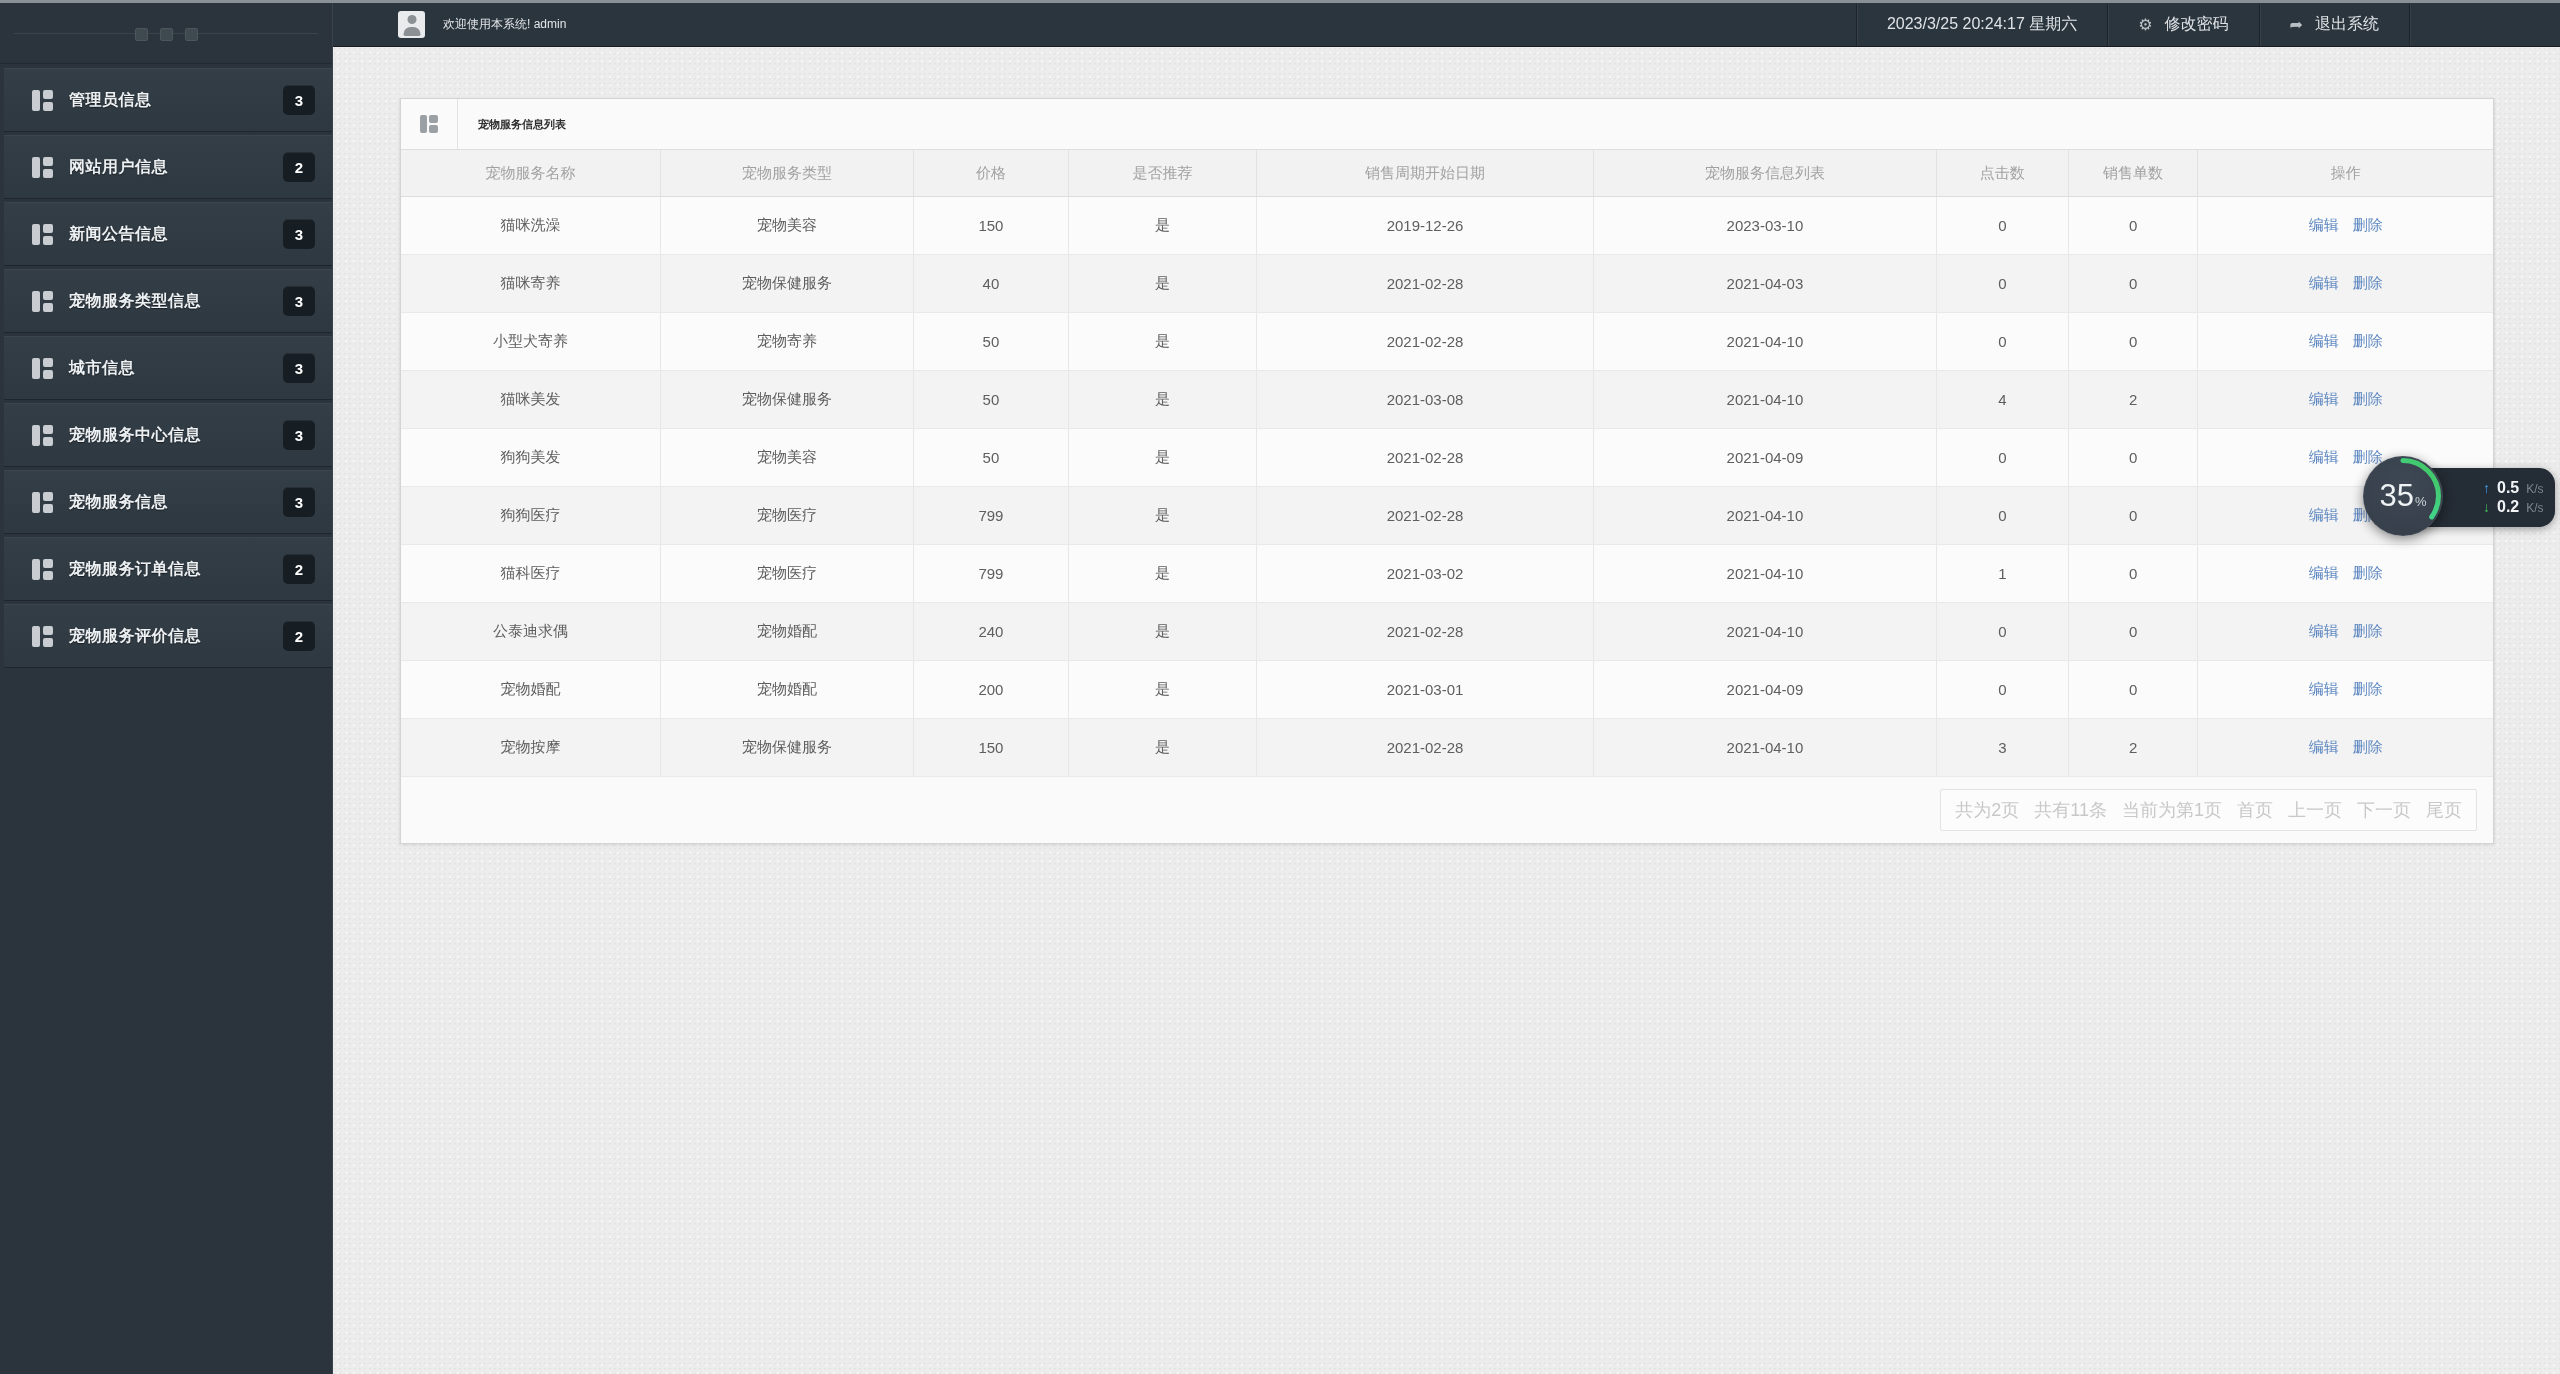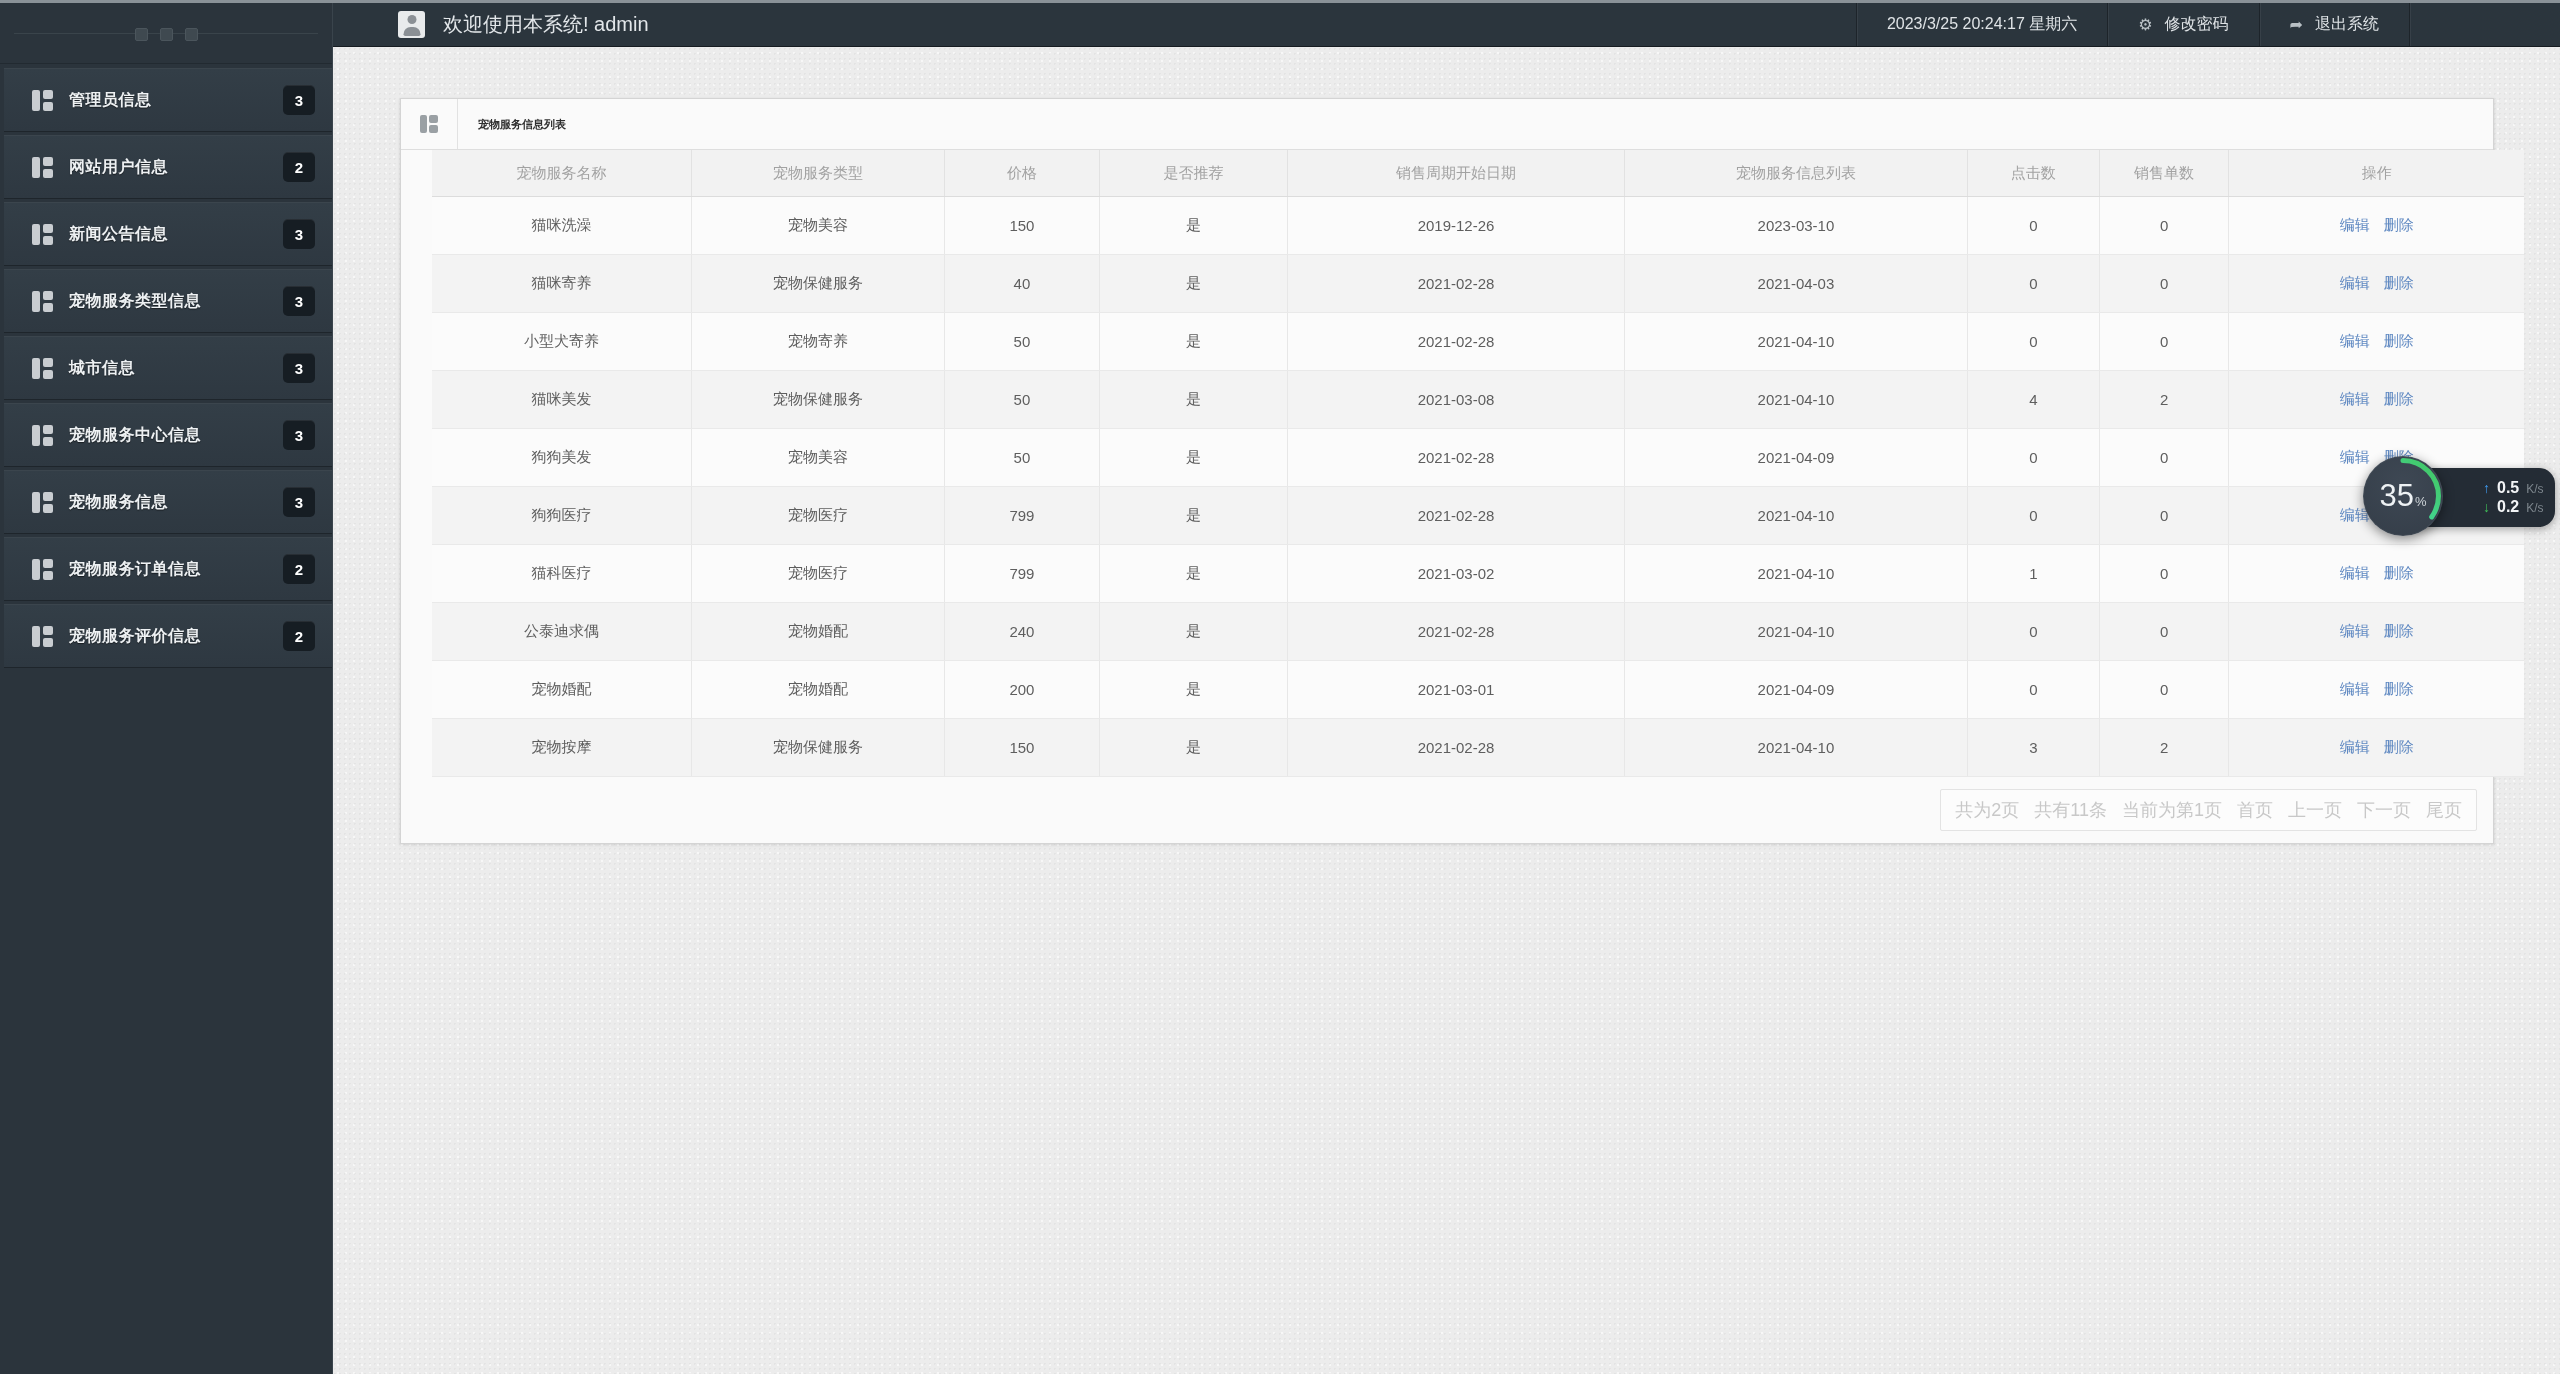--- a/index.html
+++ b/index.html
@@ -40,21 +40,21 @@
 
   
   .topbar{
     position:absolute;left:332px;right:0;top:3px;height:43px;background:#2b353d;
     border-bottom:1px solid #161c21;display:flex;align-items:center;z-index:9;
   }
   .welcome{display:flex;align-items:center;margin-left:66px;}
   .avatar{width:27px;height:27px;background:#e9ebec;border-radius:3px;position:relative;overflow:hidden;}
   .avatar::before{content:"";position:absolute;left:50%;top:4px;transform:translateX(-50%);width:9px;height:9px;border-radius:50%;background:#8b9095;}
   .avatar::after{content:"";position:absolute;left:50%;bottom:2px;transform:translateX(-50%);width:17px;height:9px;border-radius:8px 8px 2px 2px;background:#8b9095;}
-  .welcome-text{margin-left:18px;color:#e2e6e9;font-size:20px;}
+  .welcome-text{margin-left:18px;color:#e2e6e9;font-size:12px;}
   .topbar-spacer{flex:1;}
   .top-sep{width:1px;align-self:stretch;background:#1d242a;box-shadow:1px 0 0 rgba(255,255,255,.06);}
   .top-section{display:flex;align-items:center;gap:12px;padding:0 30px;height:100%;color:#dfe3e6;font-size:16px;}
   .top-section.clickable{cursor:pointer;}
   .top-glyph{font-size:16px;color:#b9c0c5;}
   .top-tail{width:150px;height:100%;}
 
   
   .content{
     position:absolute;left:332px;right:0;top:46px;bottom:0;
@@ -67,21 +67,21 @@
     background:#fafafa;border:1px solid #d4d4d4;box-shadow:0 1px 3px rgba(0,0,0,.12);
     box-sizing:border-box;
   }
   .panel-header{height:50px;display:flex;align-items:center;border-bottom:1px solid #dedede;background:#fafafa;}
   .panel-icon-cell{width:56px;height:100%;display:flex;align-items:center;justify-content:center;border-right:1px solid #e2e2e2;}
   .panel-tile-icon{width:18px;height:18px;position:relative;}
   .panel-tile-icon::before{content:"";position:absolute;left:0;top:0;width:7px;height:18px;background:#9aa0a4;border-radius:2px;}
   .panel-tile-icon::after{content:"";position:absolute;left:9px;top:0;width:9px;height:8px;background:#9aa0a4;border-radius:2px;box-shadow:0 10px 0 #9aa0a4;}
   .panel-title{margin-left:20px;font-size:11px;font-weight:bold;color:#2f2f2f;}
 
-  table.data{width:100%;border-collapse:collapse;table-layout:fixed;margin-left:31px;}
+  table.data{width:100%;border-collapse:collapse;table-layout:fixed;}
   table.data th{
     height:44px;background:#f2f2f2;color:#a2a2a2;font-weight:normal;font-size:15px;
     border-bottom:1px solid #dcdcdc;border-right:1px solid #e2e2e2;
   }
   table.data th:last-child{border-right:none;}
   table.data td{
     height:55px;text-align:center;color:#5e5e5e;font-size:15px;
     border-bottom:1px solid #e9e9e9;border-right:1px solid #e7e7e7;
     overflow:hidden;white-space:nowrap;
   }

